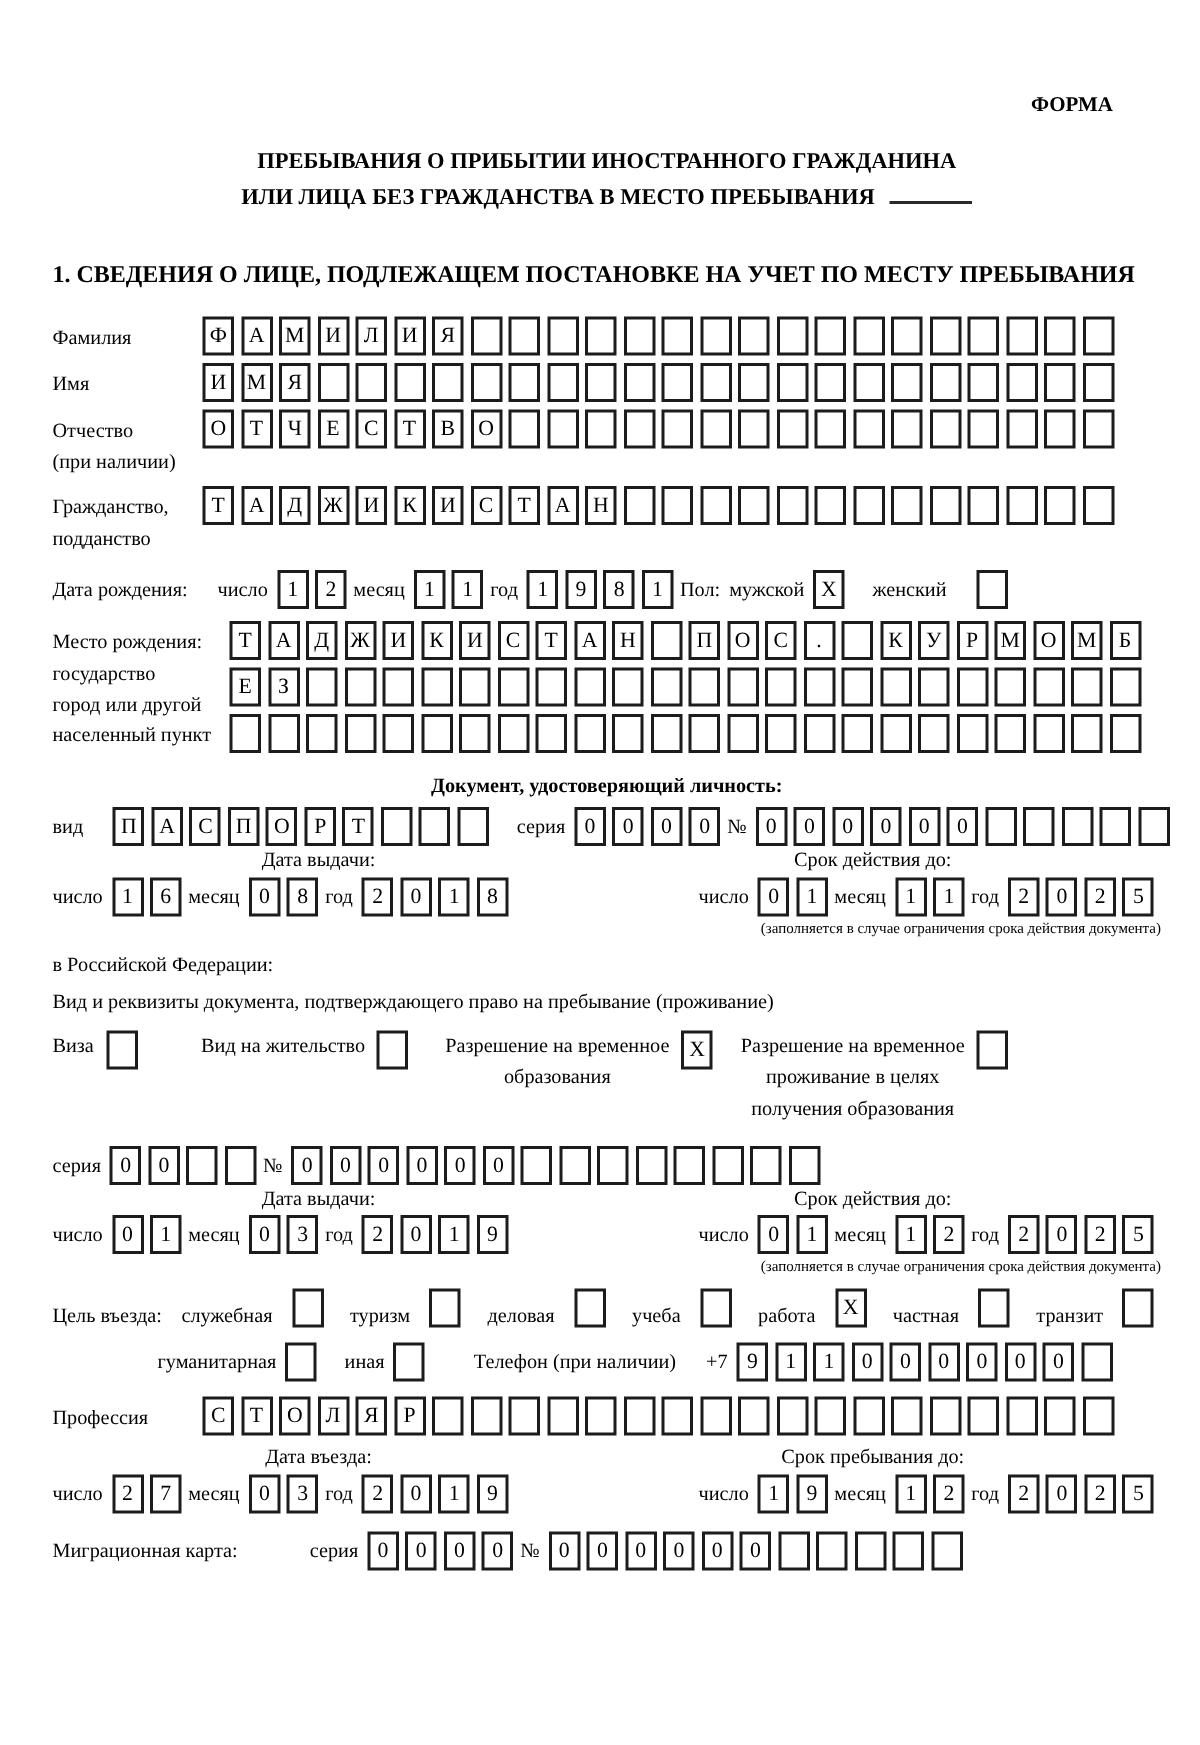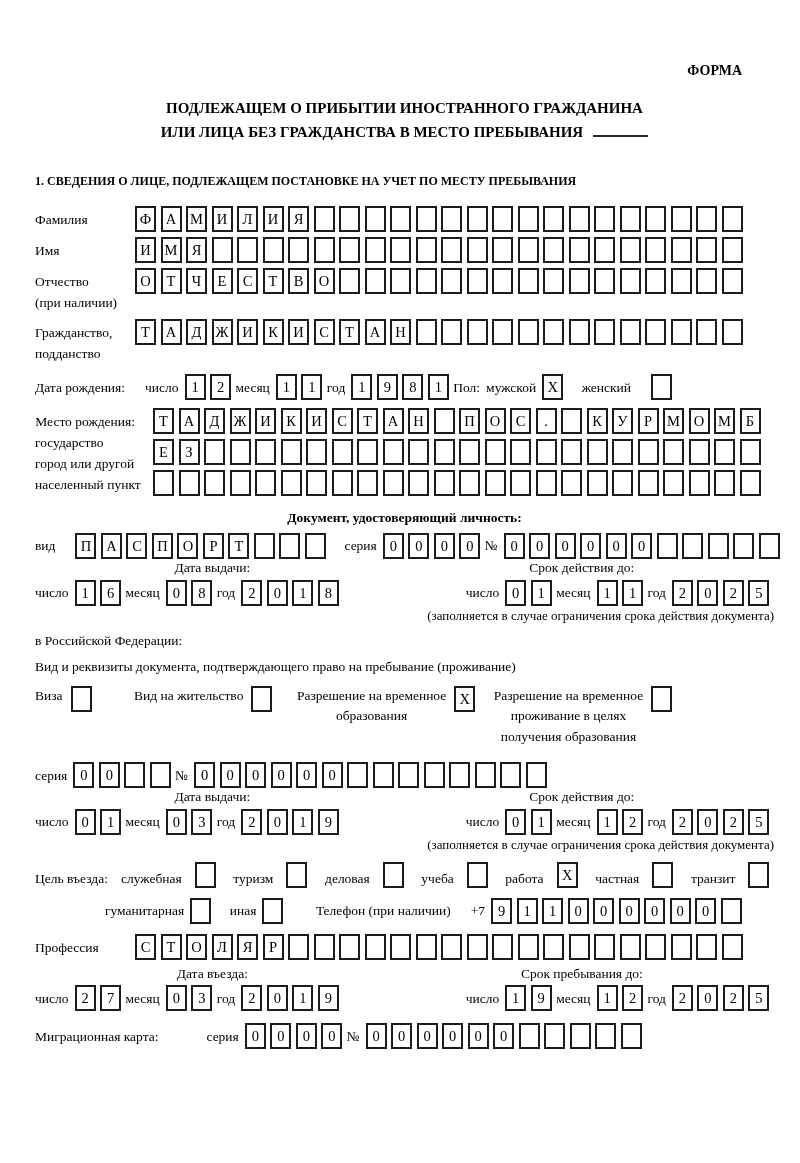--- a/index.html
+++ b/index.html
@@ -10,60 +10,60 @@
     font-family:"Liberation Serif","DejaVu Serif",serif;
     color:#000;font-size:13.5px;line-height:1.3;
   }
   
   .appendix{margin-left:auto;width:225px;font-size:12.5px;line-height:1.5;}
   .appendix .grp2{margin-top:7px;}
   .forma{text-align:right;padding-right:32px;font-weight:bold;font-size:14px;margin-top:26px;}
   
   .title{text-align:center;font-weight:bold;font-size:15px;line-height:1.6;margin-top:16px;}
   .blankline{display:inline-block;width:55px;height:13px;border-bottom:2px solid #2a2a2a;margin-left:10px;}
-  .sect{font-weight:bold;font-size:12px;margin-top:30px;margin-bottom:16px;}
+  .sect{font-weight:bold;font-size:16px;margin-top:30px;margin-bottom:16px;}
   
   .cell{
     display:inline-block;box-sizing:border-box;flex:none;
     width:21px;height:26px;border:2px solid #1c1c1c;margin-right:4.5px;
     text-align:center;font-size:14.5px;line-height:22px;background:#fff;
   }
   .cells{display:inline-flex;flex-wrap:nowrap;vertical-align:middle;}
   
   .frow{display:flex;align-items:flex-start;margin-bottom:5px;}
   .flabel{width:100px;flex:none;padding-top:4px;line-height:1.55;}
   .stack > .cells{display:flex;margin-bottom:5px;}
   
   .inline{display:flex;align-items:center;flex-wrap:nowrap;}
   .inline .t{margin-right:6px;white-space:nowrap;}
   .inline .gap{width:14px;flex:none;}
   .center-b{text-align:center;font-weight:bold;margin:8px 0 6px 0;}
   .two-col{display:flex;}
   .col-l{width:48%;}
   .col-r{width:52%;}
   .datehead{text-align:center;margin-bottom:3px;}
-  .validity-note{font-size:13px;text-align:right;margin-top:2px;margin-bottom:8px;}
+  .validity-note{font-size:10px;text-align:right;margin-top:2px;margin-bottom:8px;}
   .plain{margin-top:8px;margin-bottom:2px;}
   
   .opts{display:flex;align-items:flex-start;margin-top:10px;}
   .opt{display:flex;align-items:flex-start;margin-right:14px;}
   .opt .olabel{text-align:center;line-height:1.55;margin-right:8px;}
   .spread{display:flex;align-items:flex-end;justify-content:space-between;margin-top:0;}
   .spread .t{white-space:nowrap;}
 </style>
 </head>
 <body>
 
 <div class="page">
 
 
   <div class="forma">ФОРМА</div>
 
   <div class="title">
-    <div>ПОДЛЕЖАЩЕМ О ПРИБЫТИИ ИНОСТРАННОГО ГРАЖДАНИНА</div>
+    <div>ПРЕБЫВАНИЯ О ПРИБЫТИИ ИНОСТРАННОГО ГРАЖДАНИНА</div>
     <div>
       <span>ИЛИ ЛИЦА БЕЗ ГРАЖДАНСТВА В МЕСТО ПРЕБЫВАНИЯ</span><span class="blankline"></span>
     </div>
   </div>
 
   <div class="sect">1. СВЕДЕНИЯ О ЛИЦЕ, ПОДЛЕЖАЩЕМ ПОСТАНОВКЕ НА УЧЕТ ПО МЕСТУ ПРЕБЫВАНИЯ</div>
 
   <div class="frow">
     <div class="flabel">Фамилия</div>
     <span class="cells">
@@ -218,21 +218,21 @@
     <span class="gap"></span>
     <span class="t">женский</span>
     <span class="gap"></span>
     <span class="cells">
         <span class="cell"></span>
       </span>
   </div>
 
   <div class="frow">
     <div class="flabel">
-      <div style="white-space:nowrap;text-align:right;">Место рождения:</div>
+      <div style="white-space:nowrap;">Место рождения:</div>
       <div>государство</div>
       <div style="white-space:nowrap;">город или другой</div>
       <div style="white-space:nowrap;">населенный пункт</div>
     </div>
     <div class="stack" style="margin-left:18px;">
       <span class="cells">
           <span class="cell">Т</span>
           <span class="cell">А</span>
           <span class="cell">Д</span>
           <span class="cell">Ж</span>

